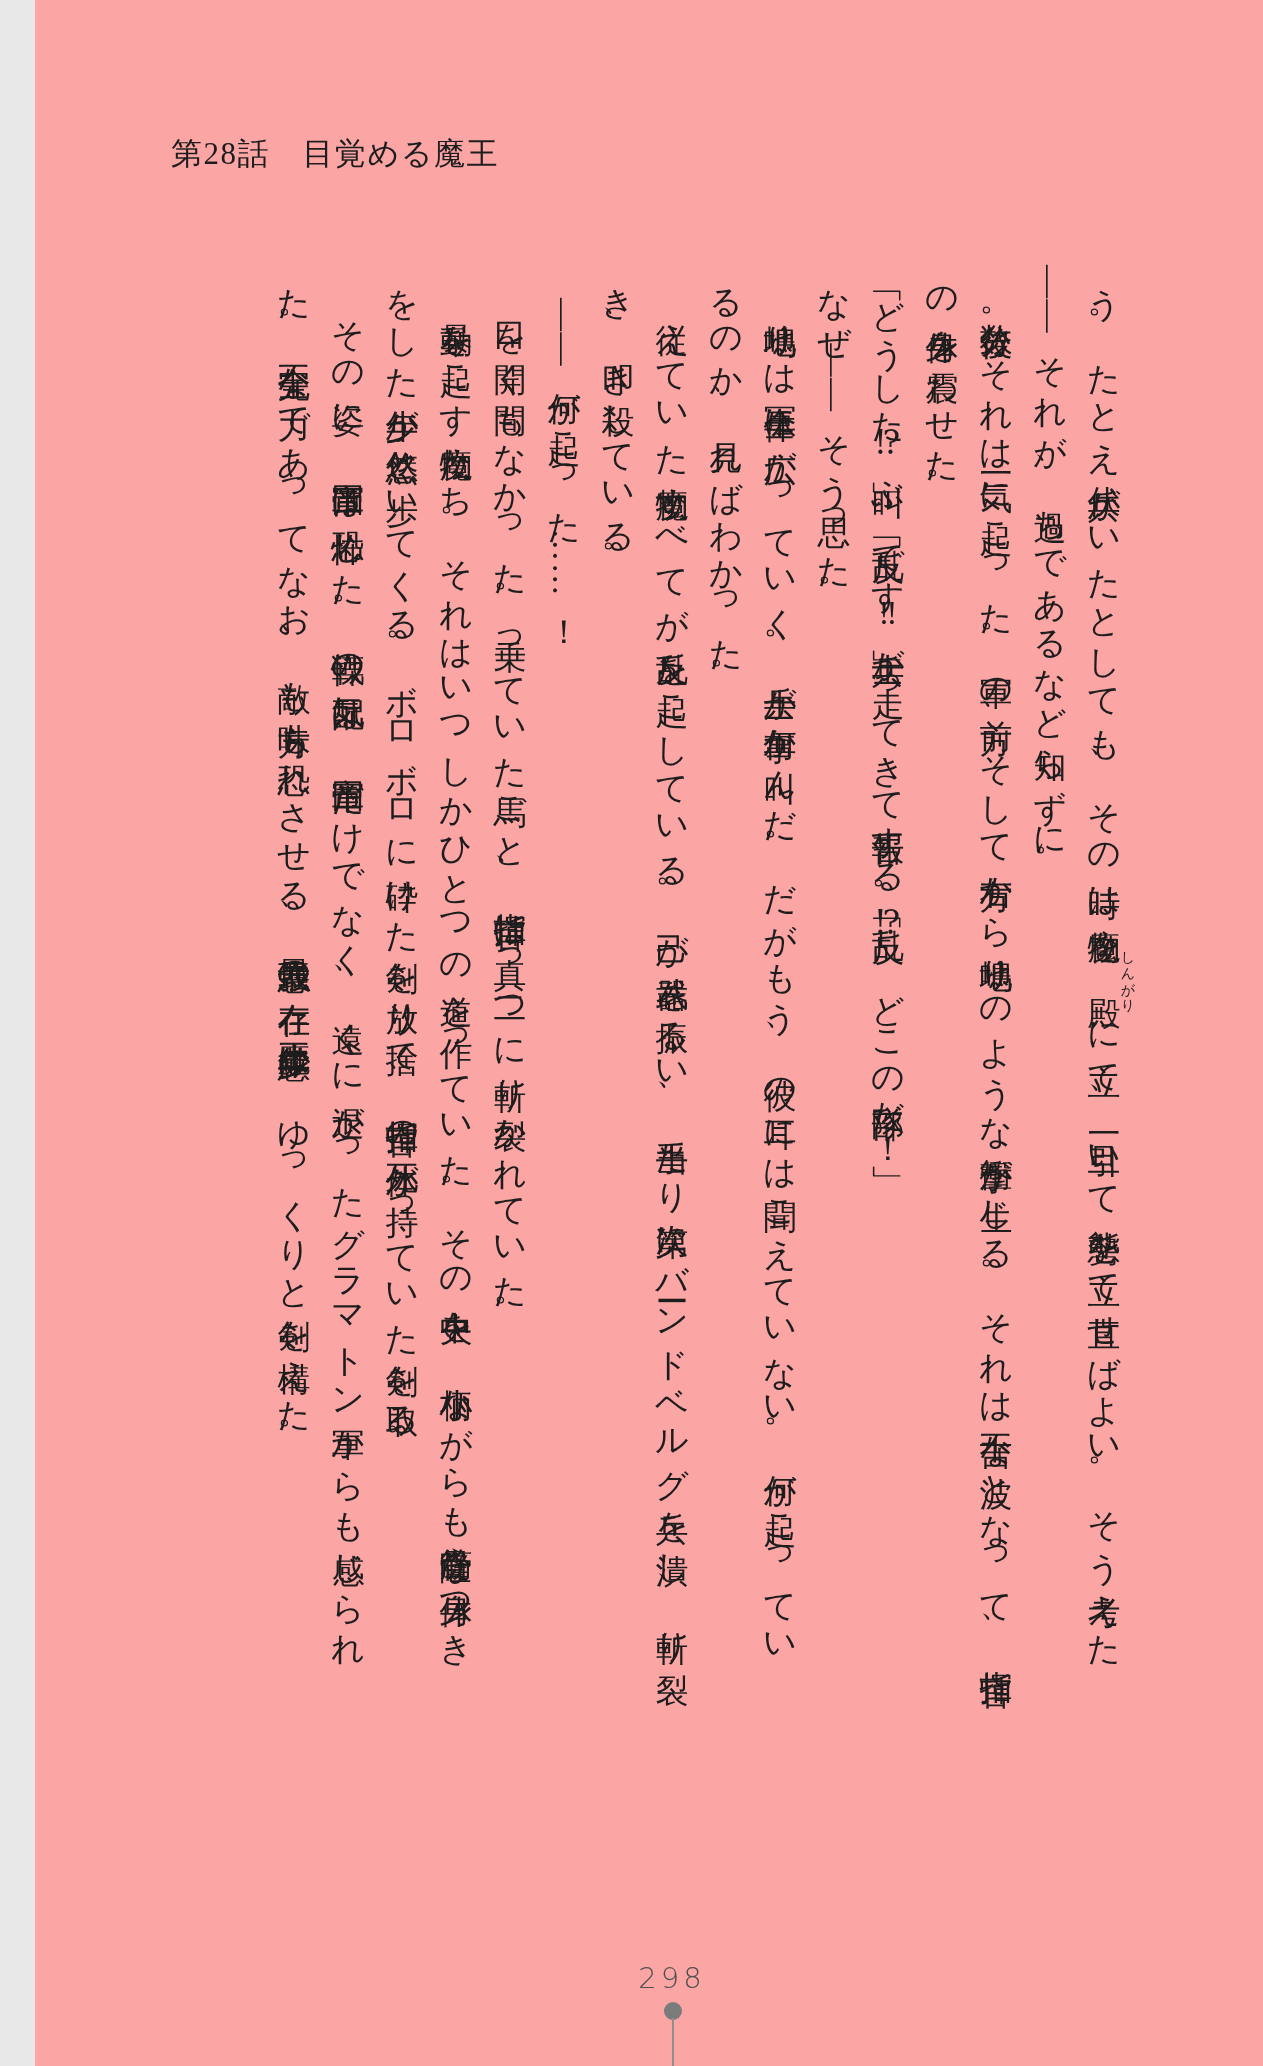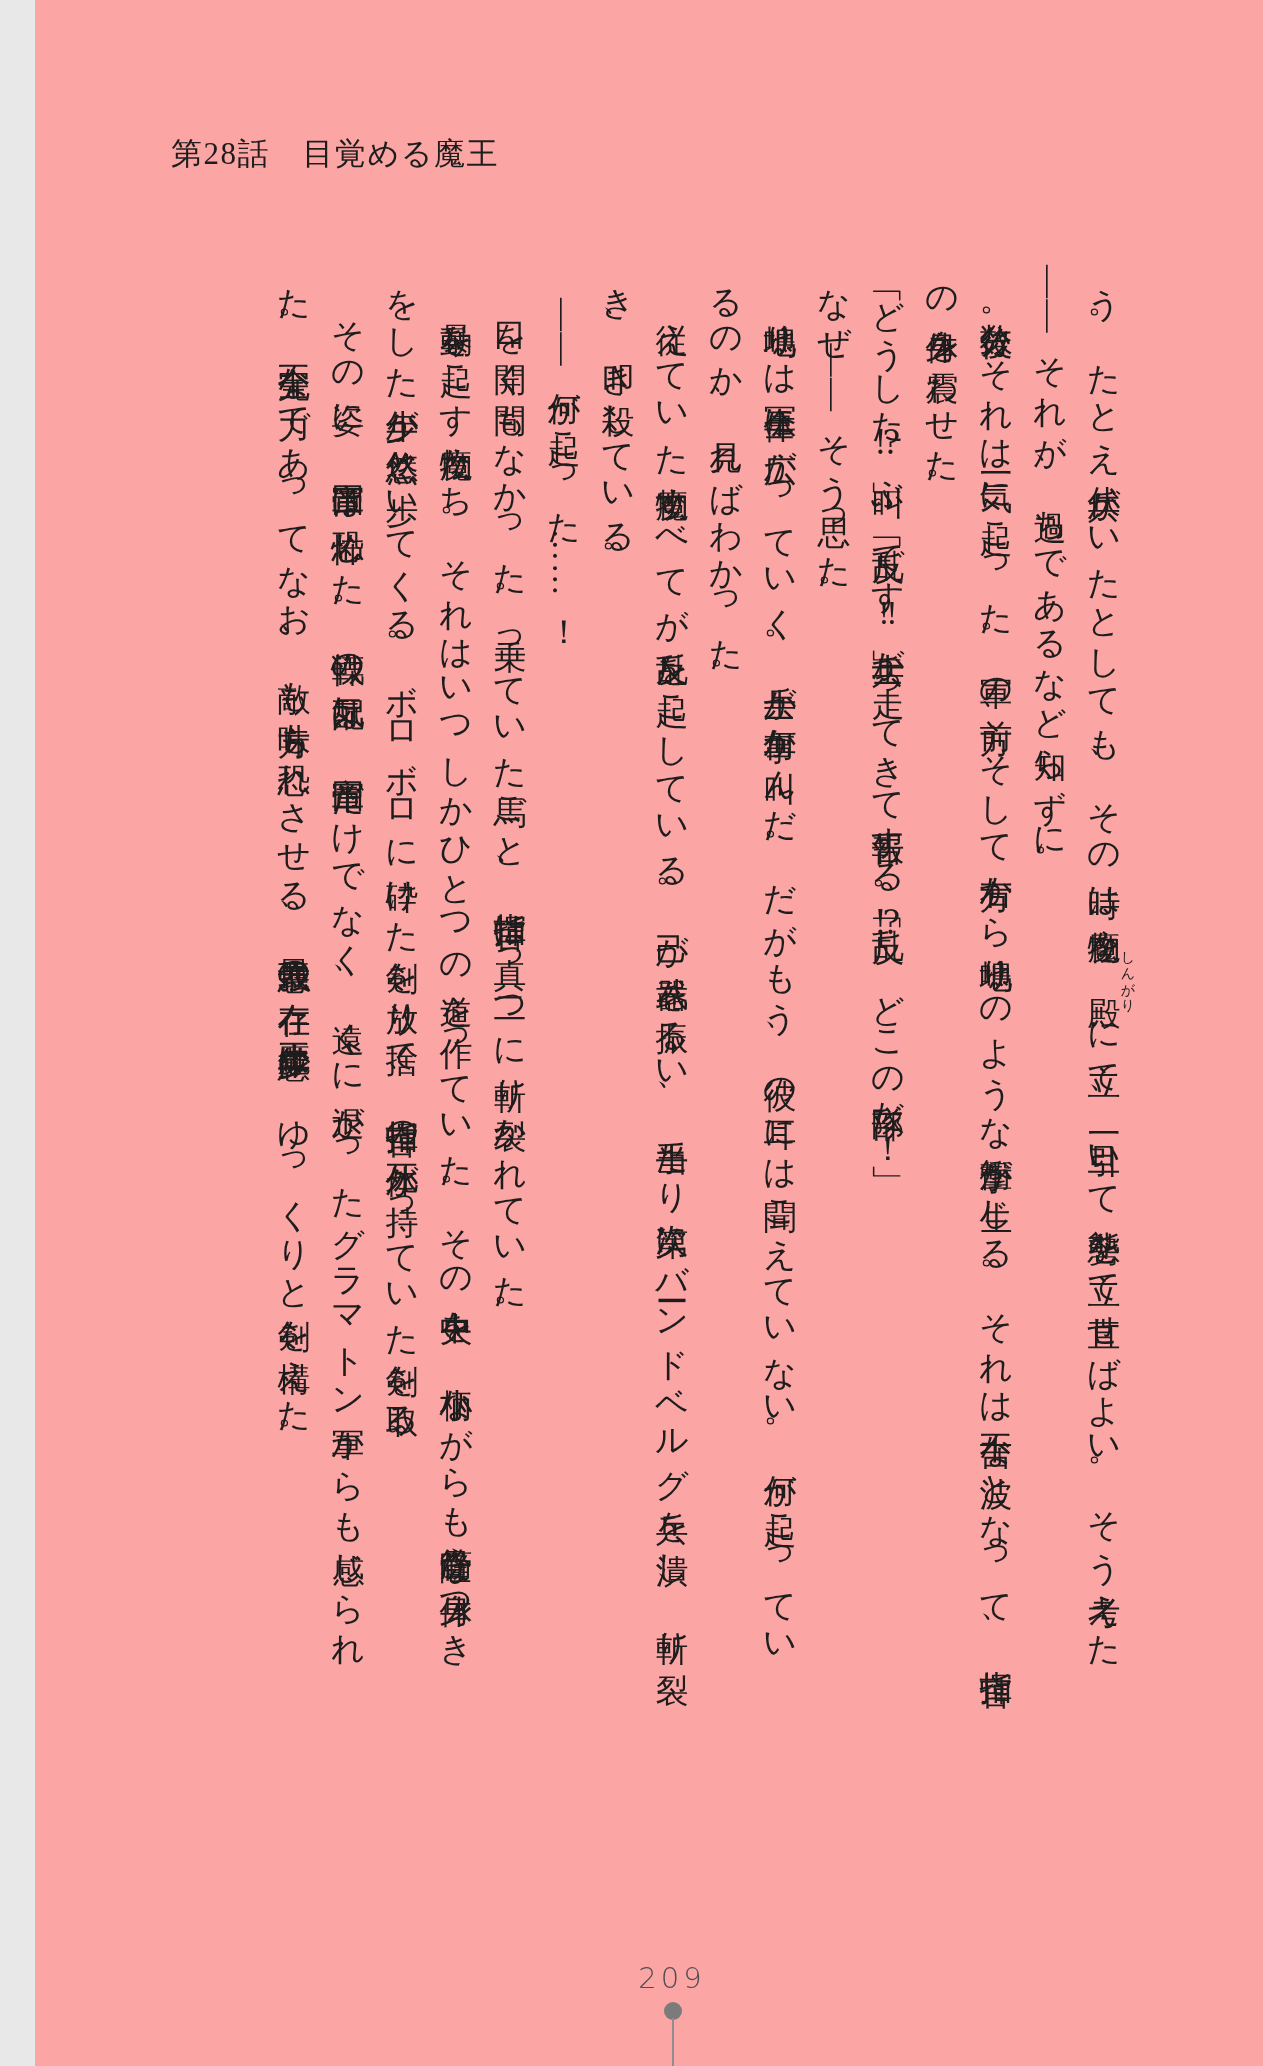--- a/index.html
+++ b/index.html
@@ -96,19 +96,19 @@
       <p class="para bracket">「どうした⁉」叫ぶ。「反乱です‼」兵士が走ってきて報告する。「反乱⁉　どこの部隊だ！」</p>
       <p class="para flush">なぜ——そう思った。</p>
       <p class="para indent">地鳴りは軍全体に広がっていく。兵士が何事か叫んだ。だがもう、彼の耳には聞こえていない。何が起こっているのか、見ればわかった。</p>
       <p class="para indent">従えていた魔物すべてが反乱を起こしている。己が武器を振るい、手当たり次第にバーンドベルグ兵を潰し、斬り裂き、叩き殺している。</p>
       <p class="para indent">——何が起こった……！</p>
       <p class="para indent">口を開く間もなかった。乗っていた馬ごと、指揮官は真っ二つに斬り裂かれていた。</p>
       <p class="para indent">暴動を起こす魔物たち。それはいつしかひとつの道を作っていた。その中央を、小柄ながらも筋骨隆々な身体つきをした少年が悠然と歩いてくる。ボロボロに砕けた剣を放り捨て、指揮官の死体が持っていた剣を取る。</p>
       <p class="para indent">その姿に、帝国軍は恐怖した。戦慄の気配は、帝国軍だけでなく、遠くに退がったグラマトン軍からも感じられた。不完全な力であってなお、敵も味方も恐れさせる、最強最悪の存在。魔王少年態は、ゆっくりと剣を構えた。</p>
     </div>
 
-  <div class="page-number">209</div>
+  <div class="page-number">298</div>
 
   <div class="marker-dot"></div>
 
   <div class="marker-line"></div>
 
 </div>
 
 </body></html>

